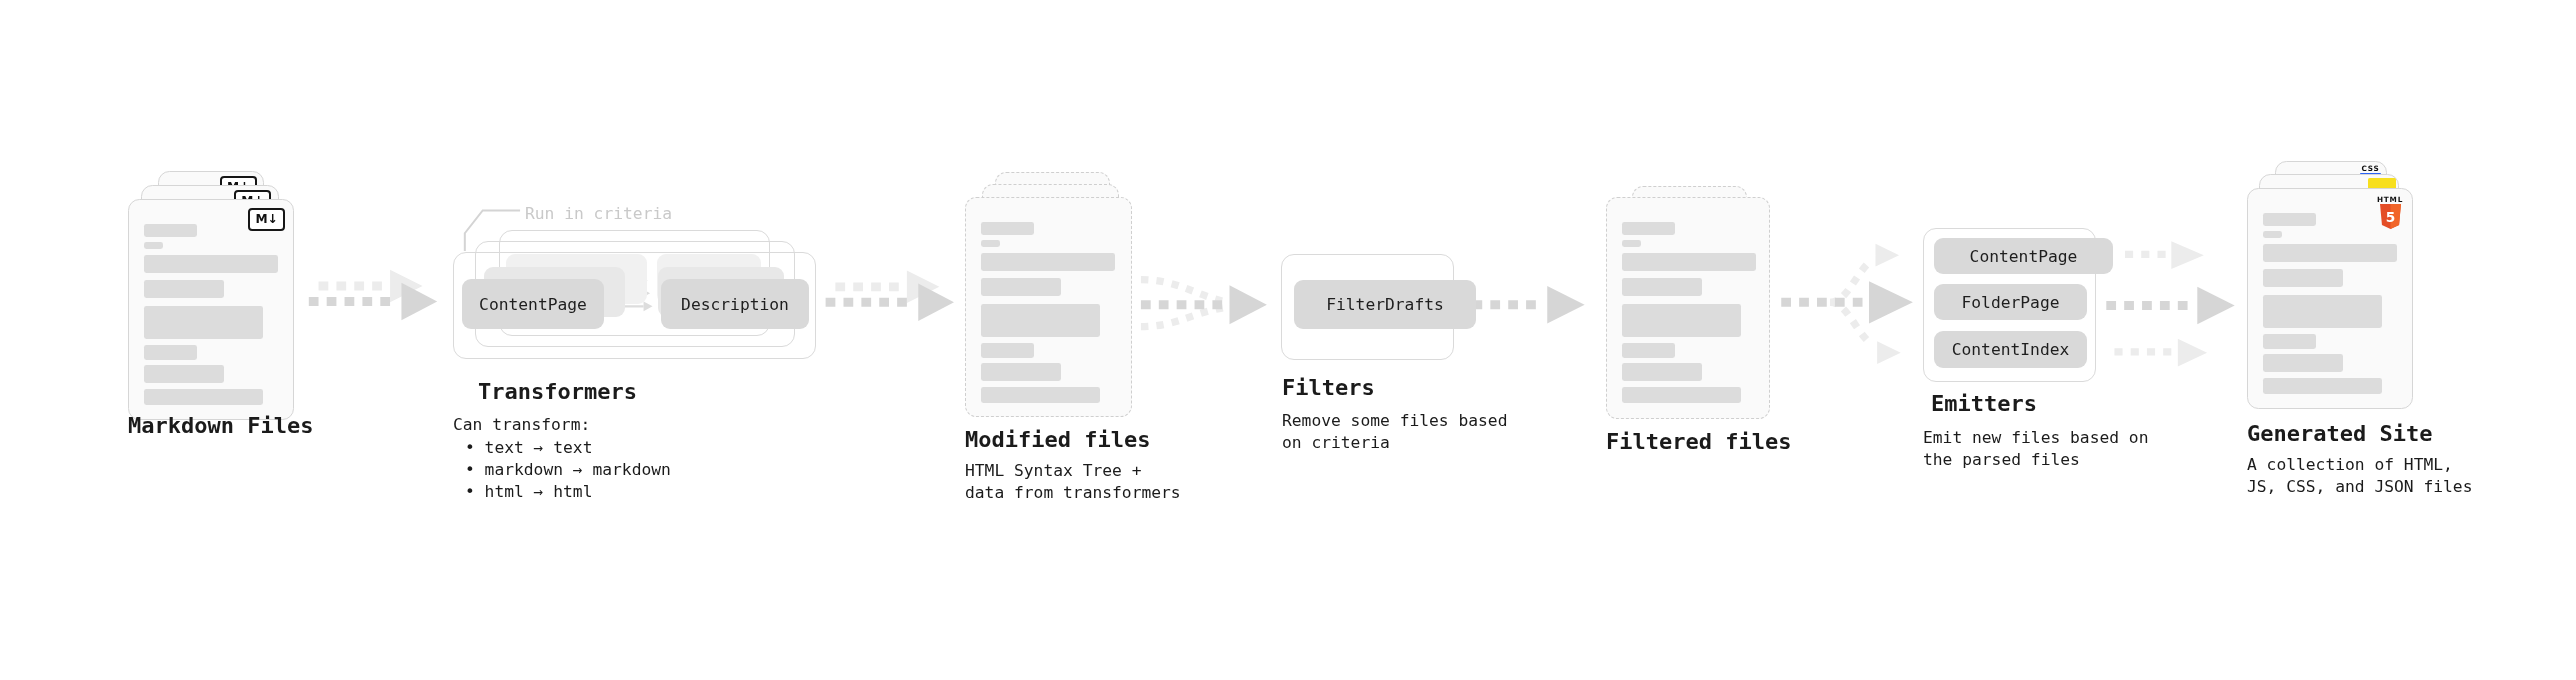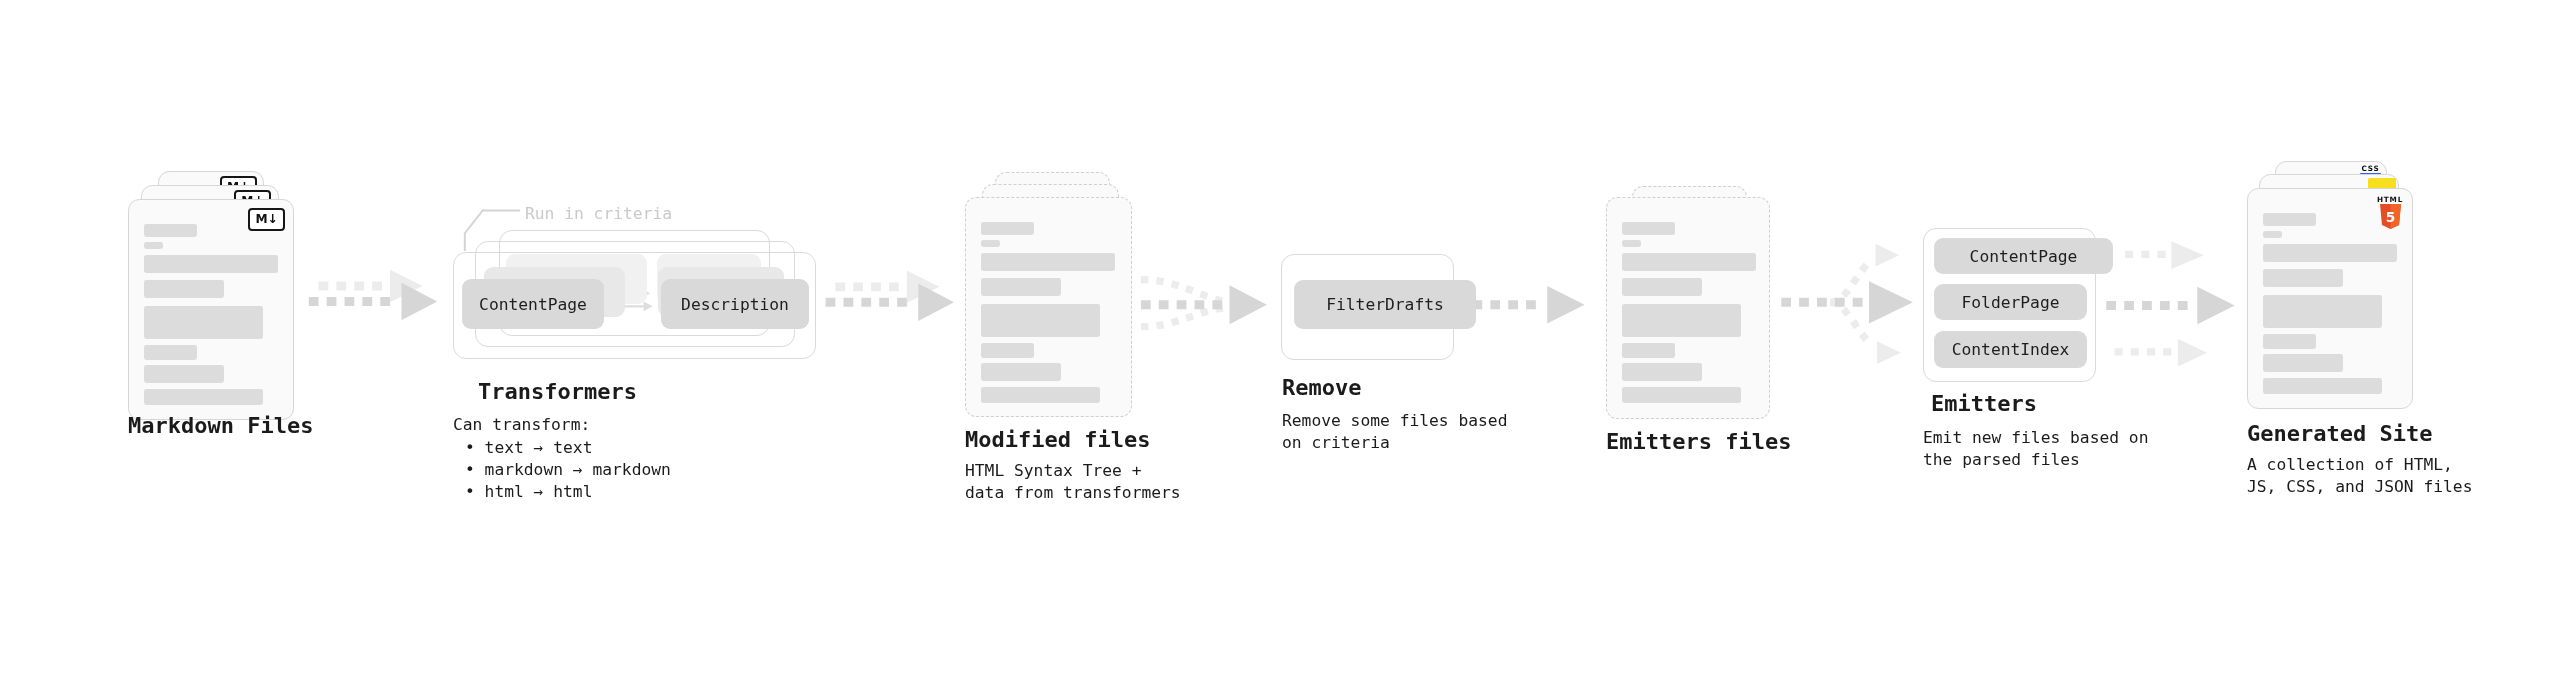--- a/index.html
+++ b/index.html
@@ -176,38 +176,38 @@
       <i class="bar b8"></i>
     </div>
     <div class="stage-label" style="left:965px;top:427px;">Modified files</div>
     <div class="stage-desc" style="left:965px;top:460px;">HTML Syntax Tree +
 data from transformers</div>
   </div>
 
   <div class="stage">
     <div class="group-box" style="left:1281px;top:254px;width:173px;height:106px;background:#fff;"></div>
     <div class="node-btn" style="left:1294px;top:280px;width:182px;height:49px;">FilterDrafts</div>
-    <div class="stage-label" style="left:1282px;top:375px;">Remove</div>
+    <div class="stage-label" style="left:1282px;top:375px;">Filters</div>
     <div class="stage-desc" style="left:1282px;top:410px;">Remove some files based
 on criteria</div>
   </div>
 
   <div class="stage">
     <div class="file-card dashed" style="left:1632px;top:186px;width:115px;height:57px;"></div>
     <div class="file-card dashed" style="left:1606px;top:197px;width:164px;height:222px;">
       <i class="bar b1"></i>
       <i class="bar b2"></i>
       <i class="bar b3"></i>
       <i class="bar b4"></i>
       <i class="bar b5"></i>
       <i class="bar b6"></i>
       <i class="bar b7"></i>
       <i class="bar b8"></i>
     </div>
-    <div class="stage-label" style="left:1606px;top:429px;">Emitters files</div>
+    <div class="stage-label" style="left:1606px;top:429px;">Filtered files</div>
   </div>
 
   <div class="stage">
     <div class="group-box" style="left:1923px;top:228px;width:173px;height:154px;background:#fff;"></div>
     <div class="node-btn" style="left:1934px;top:238px;width:179px;height:36px;">ContentPage</div>
     <div class="node-btn" style="left:1934px;top:284px;width:153px;height:36px;">FolderPage</div>
     <div class="node-btn" style="left:1934px;top:331px;width:153px;height:37px;">ContentIndex</div>
     <div class="stage-label" style="left:1923px;top:391px;margin-left:8px;">Emitters</div>
     <div class="stage-desc" style="left:1923px;top:427px;">Emit new files based on
 the parsed files</div>

